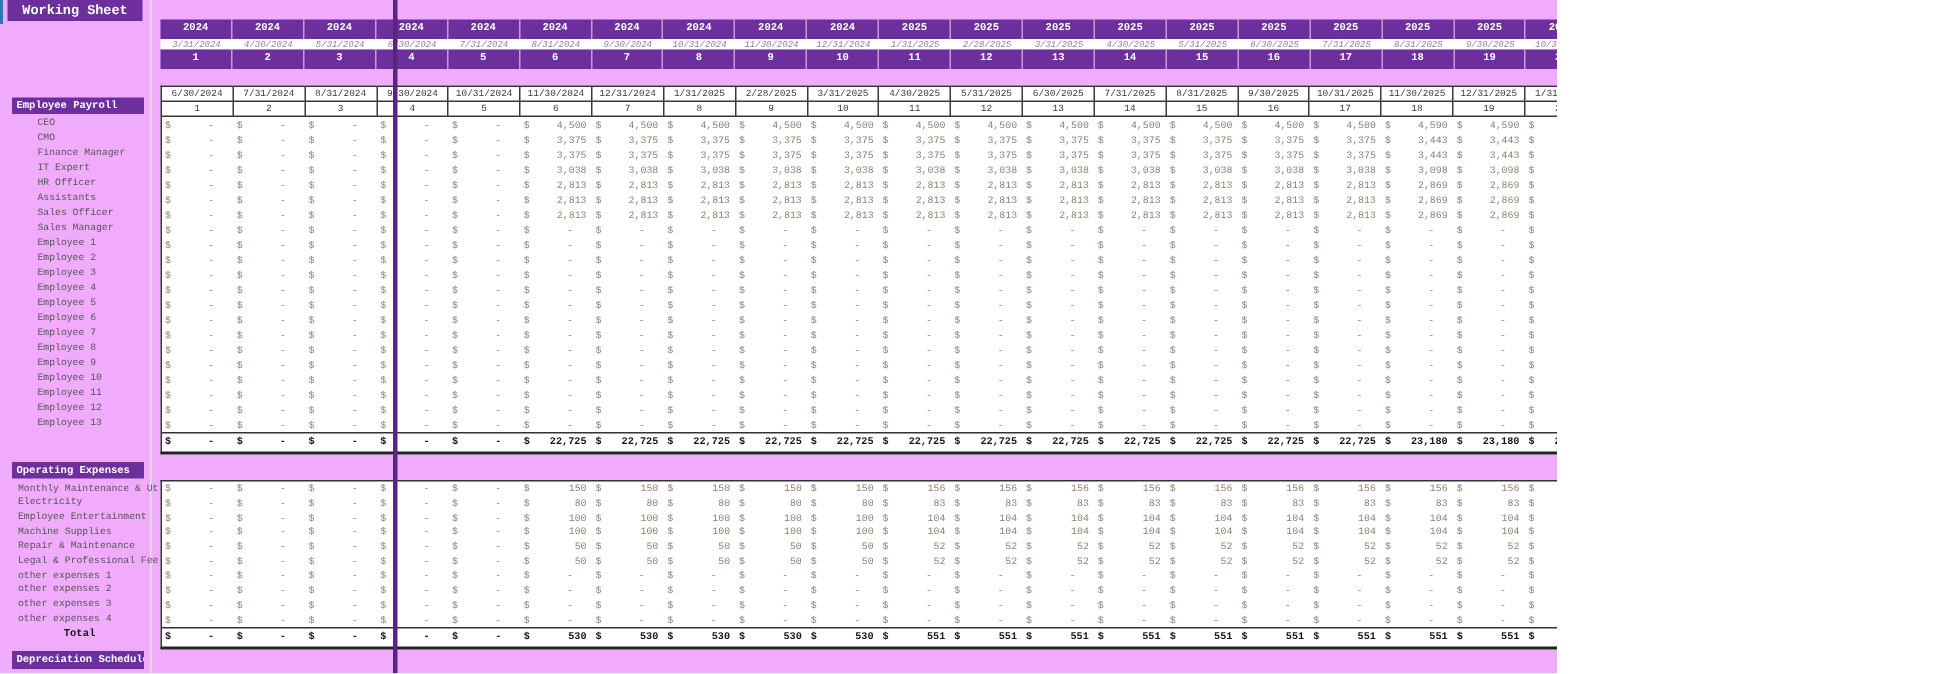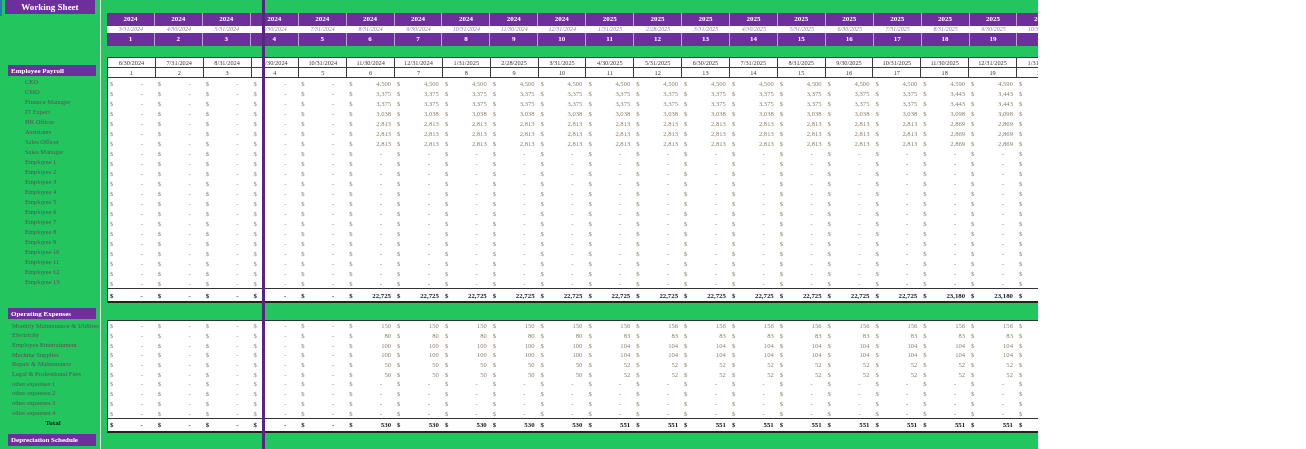--- a/index.html
+++ b/index.html
@@ -1,19 +1,19 @@
 <!DOCTYPE html>
 <html><head>
 <meta charset="utf-8">
 <style>
   html,body{margin:0;padding:0;background:#fff;}
   *{box-sizing:border-box;}
   .sheet{
-    position:relative;width:1038px;height:449px;background:#22c55e;
-    font-family:Liberation Serif, serif;overflow:hidden;
+    position:relative;width:1038px;height:449px;background:#f0abfc;
+    font-family:Liberation Mono, monospace;overflow:hidden;
     --purple:#6d2f9c;--divider:#5a2483;--blue:#2e75b6;
     --valcol:#8e8273;--hdrcol:#3a3a3a;--lblcol:#565656;
   }
   
   .col-gridline{position:absolute;left:100px;top:0;width:1px;height:449px;background:#e3e3e3;}
   .purple-divider{position:absolute;left:262px;top:0;width:3px;height:449px;background:var(--divider);z-index:6;}
   .selection-line{position:absolute;left:0;top:0;width:2px;height:16px;background:var(--blue);}
 
   
   .title-banner{position:absolute;left:5px;top:0;width:90px;height:14px;background:var(--purple);

